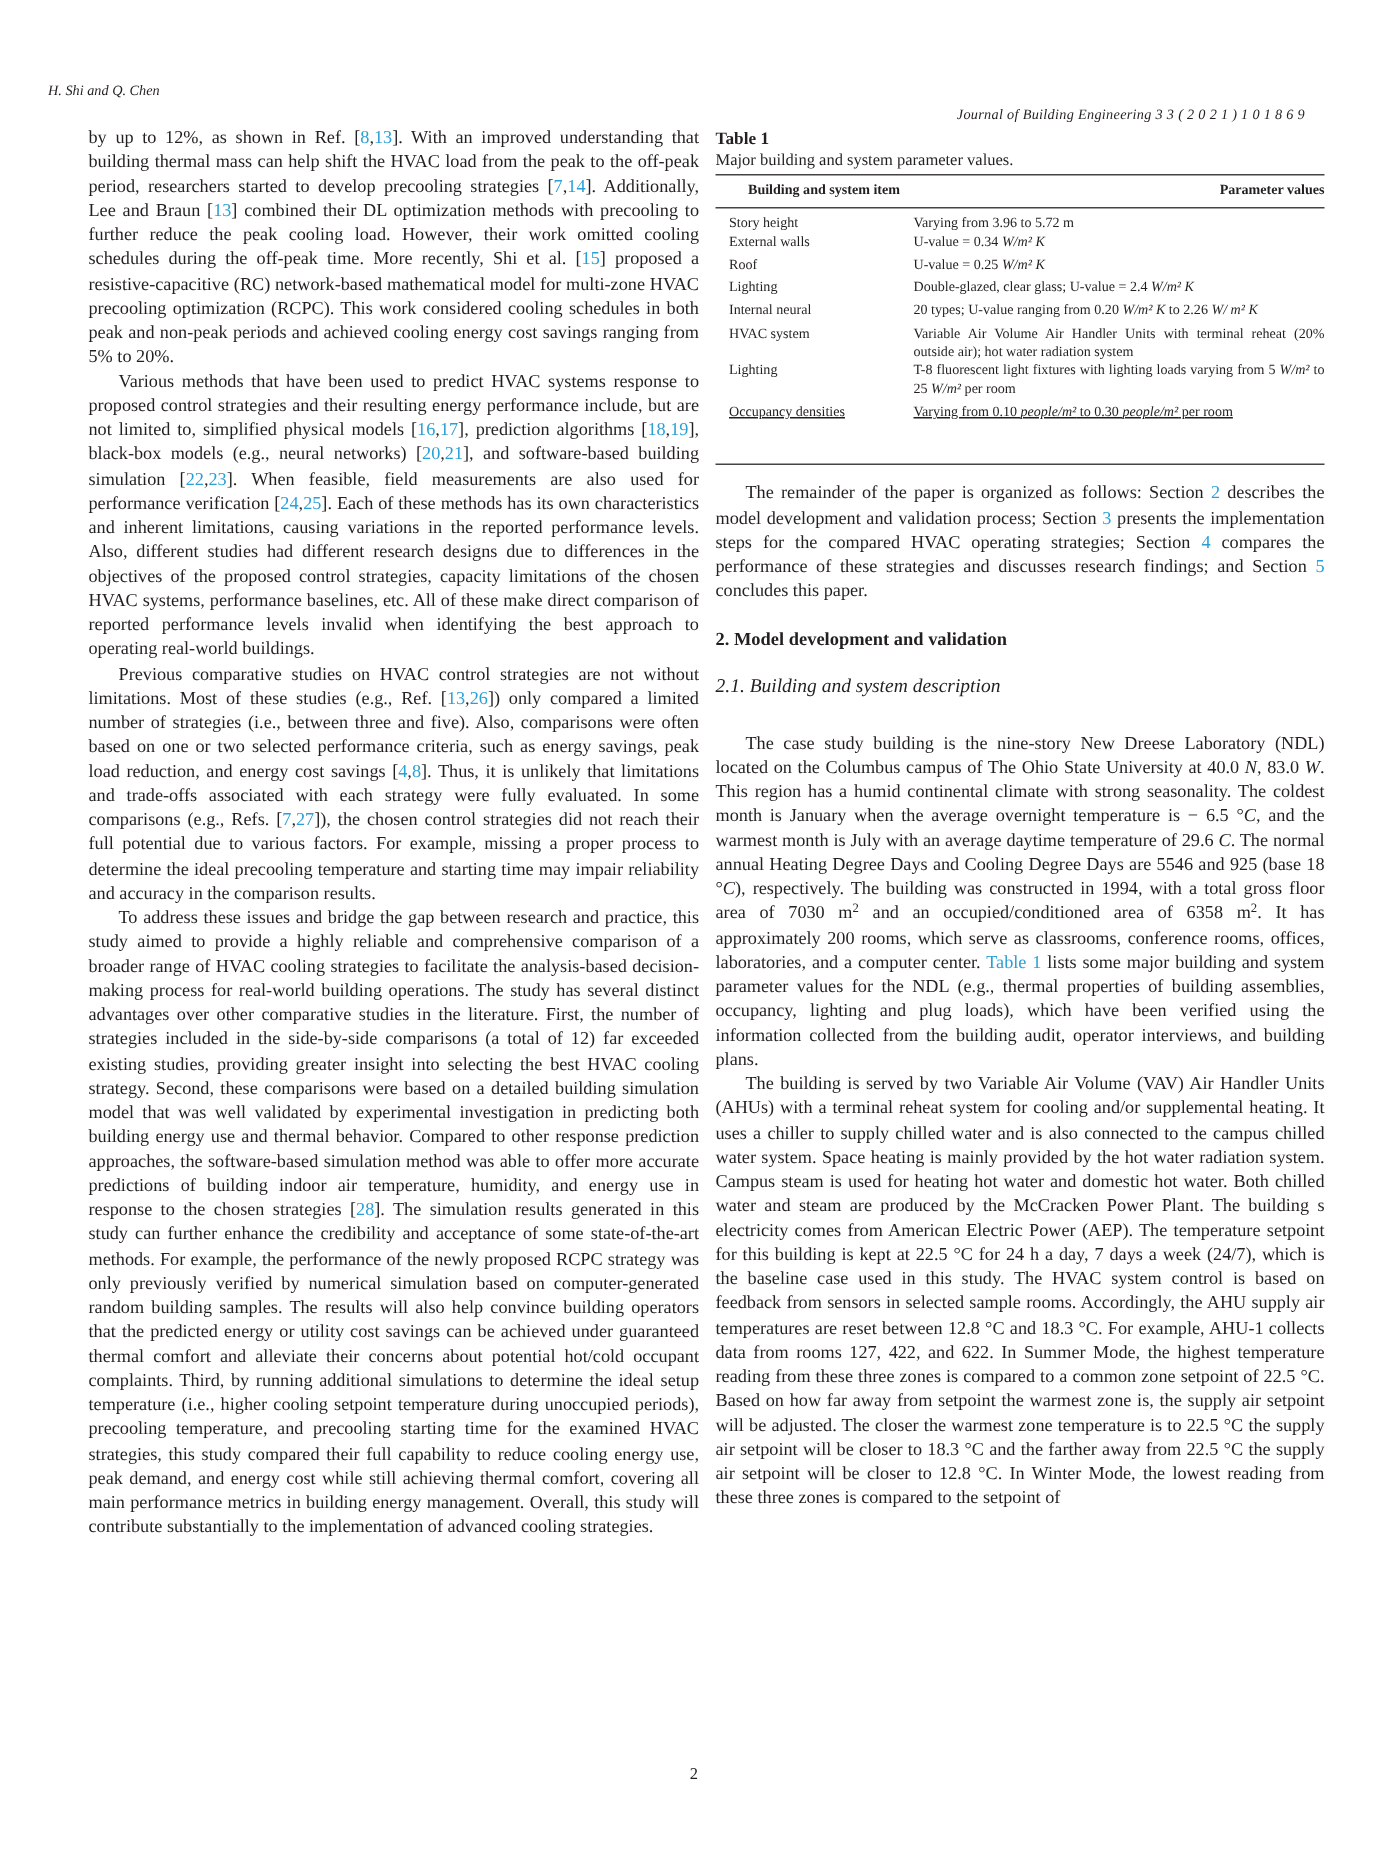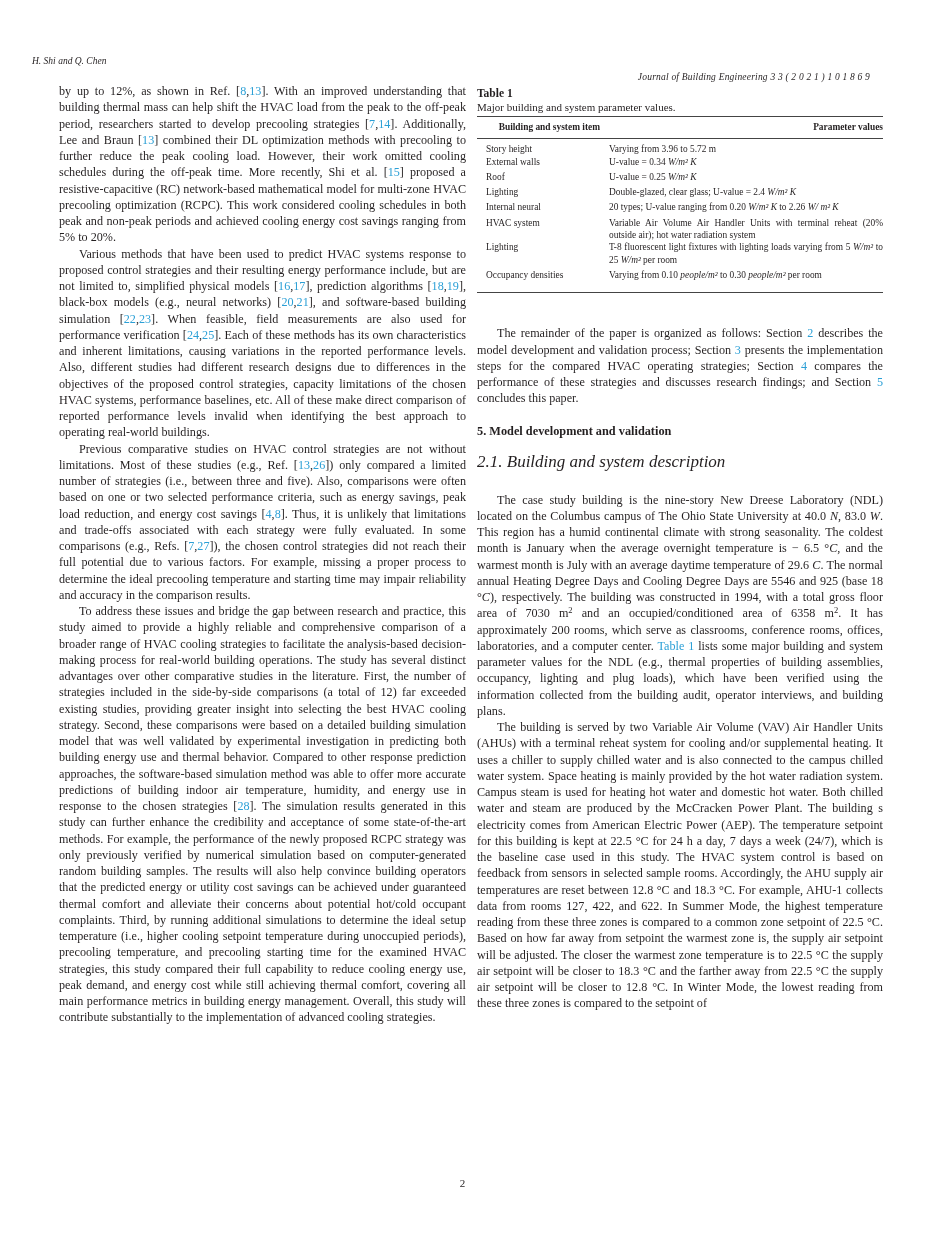--- a/index.html
+++ b/index.html
@@ -20,27 +20,27 @@
   .table-block { font-family: "Liberation Serif", serif; }
   .table-label { font-weight: bold; font-size: 11.5px; line-height: 13px; }
   .table-caption { font-size: 11px; line-height: 14px; margin-bottom: 2px; }
   table.params { width: 100%; border-collapse: collapse; font-size: 9.4px; line-height: 12.3px;
          border-top: 1.3px solid #444; border-bottom: 1.3px solid #444; }
   table.params th { font-weight: bold; text-align: right; vertical-align: top; padding: 4px 0 5px 9px;
          border-bottom: 1.3px solid #444; }
   table.params td { vertical-align: top; padding: 0 0 3px 9px; margin-top: 20px; }
   table.params tr.first td { padding-top: 4px; }
   table.params tr.tight td { padding-bottom: 0px; }
-  table.params tr.last td { padding-bottom: 11px; }
+  table.params tr.last td { padding-bottom: 28px; text-decoration: underline; }
   table.params th.c1, table.params td.c1 { width: 114px; }
   .math { font-style: italic; }
-  .after-table { margin-top: 32px; }
+  .after-table { margin-top: 10px; }
   h2.section { font-family: "Liberation Serif", serif; font-size: 12.3px; font-weight: bold;
          margin: 16px 0 0 0; line-height: 16px; }
-  h3.subsection { font-family: "Liberation Serif", serif; font-size: 17px; font-style: italic;
+  h3.subsection { font-family: "Liberation Serif", serif; font-size: 13px; font-style: italic;
          font-weight: normal; margin: 15px 0 0 0; line-height: 16px; }
   .subsection-gap { height: 22px; }
   .page-number { position: absolute; top: 1177px; left: 0; width: 925px; text-align: center;
          font-family: "Liberation Serif", serif; font-size: 11px; }
   sup { font-size: 0.7em; line-height: 0; vertical-align: 0.45em; }
 </style>
 </head>
 <body>
 
 <div class="running-head">
@@ -101,21 +101,21 @@
         <tr class="last">
           <td class="c1">Occupancy densities</td>
           <td><span>Varying from 0.10 </span><span class="math">people/m²</span><span> to 0.30 </span><span class="math">people/m²</span><span> per room</span></td>
         </tr>
       </tbody>
     </table>
   </div>
 
   <p class="indent after-table"><span>The remainder of the paper is organized as follows: Section </span><a class="ref" href="#">2</a><span> describes the model development and validation process; Section </span><a class="ref" href="#">3</a><span> presents the implementation steps for the compared HVAC operating strategies; Section </span><a class="ref" href="#">4</a><span> compares the performance of these strategies and discusses research findings; and Section </span><a class="ref" href="#">5</a><span> concludes this paper.</span></p>
 
-  <h2 class="section">5.  Model development and validation</h2>
+  <h2 class="section">2.  Model development and validation</h2>
   <h3 class="subsection">2.1.  Building and system description</h3>
   <div class="subsection-gap"></div>
 
   <p class="indent"><span>The case study building is the nine-story New Dreese Laboratory (NDL) located on the Columbus campus of The Ohio State University at 40.0 </span><span class="math">N</span><span>, 83.0 </span><span class="math">W</span><span>. This region has a humid continental climate with strong seasonality. The coldest month is January when the average overnight temperature is  − 6.5 °</span><span class="math">C</span><span>, and the warmest month is July with an average daytime temperature of 29.6  </span><span class="math">C</span><span>. The normal annual Heating Degree Days and Cooling Degree Days are 5546 and 925 (base 18 °</span><span class="math">C</span><span>), respectively. The building was constructed in 1994, with a total gross floor area of 7030 m</span><sup>2</sup><span> and an occupied/conditioned area of 6358 m</span><sup>2</sup><span>. It has approximately 200 rooms, which serve as classrooms, conference rooms, offices, laboratories, and a computer center. </span><a class="ref" href="#">Table 1</a><span> lists some major building and system parameter values for the NDL (e.g., thermal properties of building assemblies, occupancy, lighting and plug loads), which have been verified using the information collected from the building audit, operator interviews, and building plans.</span></p>
 
   <p class="indent">The building is served by two Variable Air Volume (VAV) Air Handler Units (AHUs) with a terminal reheat system for cooling and/or supplemental heating. It uses a chiller to supply chilled water and is also connected to the campus chilled water system. Space heating is mainly provided by the hot water radiation system. Campus steam is used for heating hot water and domestic hot water. Both chilled water and steam are produced by the McCracken Power Plant. The building s electricity comes from American Electric Power (AEP). The temperature setpoint for this building is kept at 22.5 °C for 24 h a day, 7 days a week (24/7), which is the baseline case used in this study. The HVAC system control is based on feedback from sensors in selected sample rooms. Accordingly, the AHU supply air temperatures are reset between 12.8 °C and 18.3 °C. For example, AHU-1 collects data from rooms 127, 422, and 622. In Summer Mode, the highest temperature reading from these three zones is compared to a common zone setpoint of 22.5 °C. Based on how far away from setpoint the warmest zone is, the supply air setpoint will be adjusted. The closer the warmest zone temperature is to 22.5 °C the supply air setpoint will be closer to 18.3 °C and the farther away from 22.5 °C the supply air setpoint will be closer to 12.8 °C. In Winter Mode, the lowest reading from these three zones is compared to the setpoint of</p>
 </div>
 
 <div class="page-number">2</div>
 

